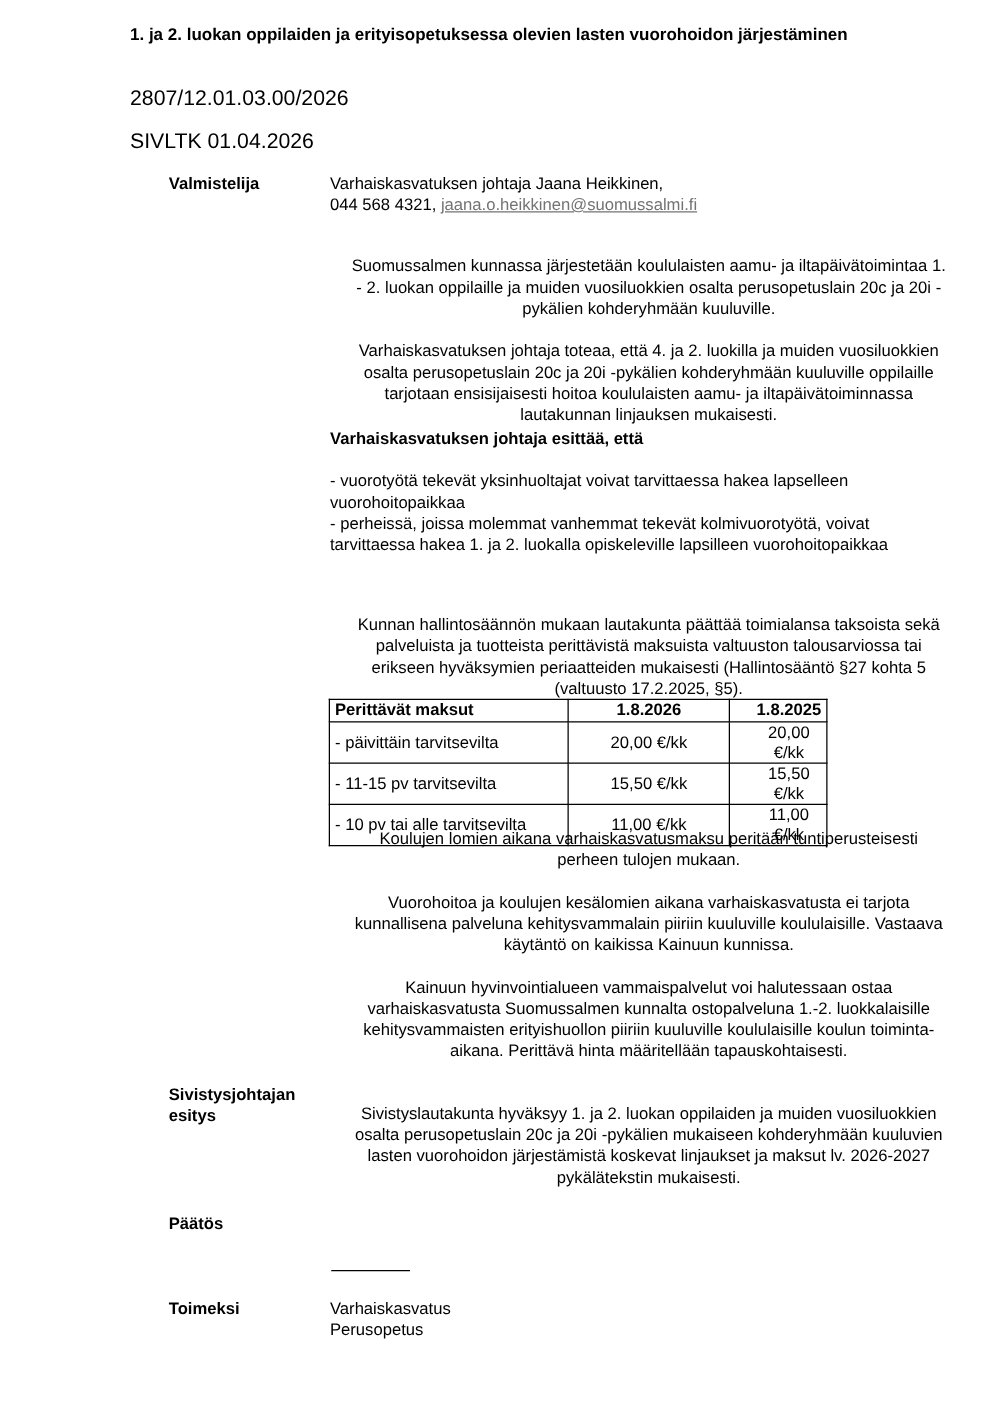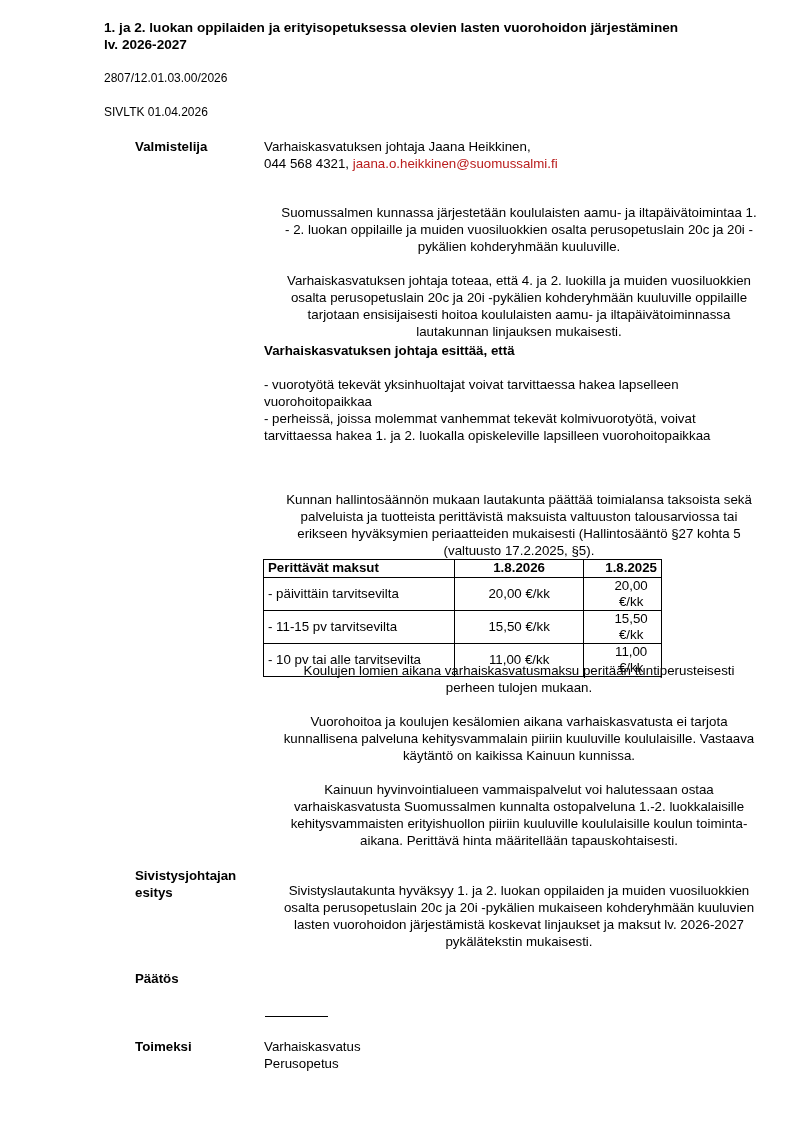--- a/index.html
+++ b/index.html
@@ -5,46 +5,45 @@
   html, body { margin: 0; padding: 0; background: #ffffff; }
   body {
     width: 794px; height: 1122px; position: relative; overflow: hidden;
     font-family: "Liberation Sans", sans-serif; color: #000; font-size: 13.3px;
   }
   .abs { position: absolute; }
   .title {
     left: 104px; top: 19px; width: 640px;
     font-weight: bold; font-size: 13.6px; line-height: 17px;
   }
-  .plain { font-size: 12px; line-height: 17px; }
+  .plain { font-size: 17px; line-height: 17px; }
   .label { left: 104px; font-weight: bold; font-size: 13.3px; line-height: 17px; margin-left: 31px; }
   .body-col { left: 264px; width: 480px; font-size: 13.3px; line-height: 17px; }
   .para { margin: 15px; text-align: center; }
-  .link { color: #b91c1c; }
+  .link { color: #737373; text-decoration: underline; }
   .bold { font-weight: bold; }
   table.fees {
     position: absolute; left: 263px; top: 559px; width: 399px;
     border-collapse: collapse; font-size: 13.3px;
   }
   table.fees td, table.fees th {
     border: 1px solid #000; padding: 0 4px; height: 16.5px; line-height: 16px;
     font-weight: normal;
   }
   table.fees th { font-weight: bold; }
   table.fees .c0 { width: 190px; text-align: left; }
   table.fees .c1 { width: 125px; text-align: center; }
   table.fees .c2 { text-align: center; padding-left: 21px; }
   .sep { left: 265px; top: 1016px; width: 63px; height: 0; border-top: 1px solid #000; }
 </style>
 </head>
 <body>
 
 <div class="abs title">
   <div>1. ja 2. luokan oppilaiden ja erityisopetuksessa olevien lasten vuorohoidon järjestäminen</div>
-  <div>lv. 2026-2027</div>
 </div>
 
 <div class="abs plain" style="left:104px; top:70px;">2807/12.01.03.00/2026</div>
 <div class="abs plain" style="left:104px; top:104px;">SIVLTK 01.04.2026</div>
 
 <div class="abs label" style="top:138px;">Valmistelija</div>
 <div class="abs body-col" style="top:138px;">
   <div>Varhaiskasvatuksen johtaja Jaana Heikkinen,</div>
   <div>
     <span>044 568 4321, </span><a class="link">jaana.o.heikkinen@suomussalmi.fi</a>

